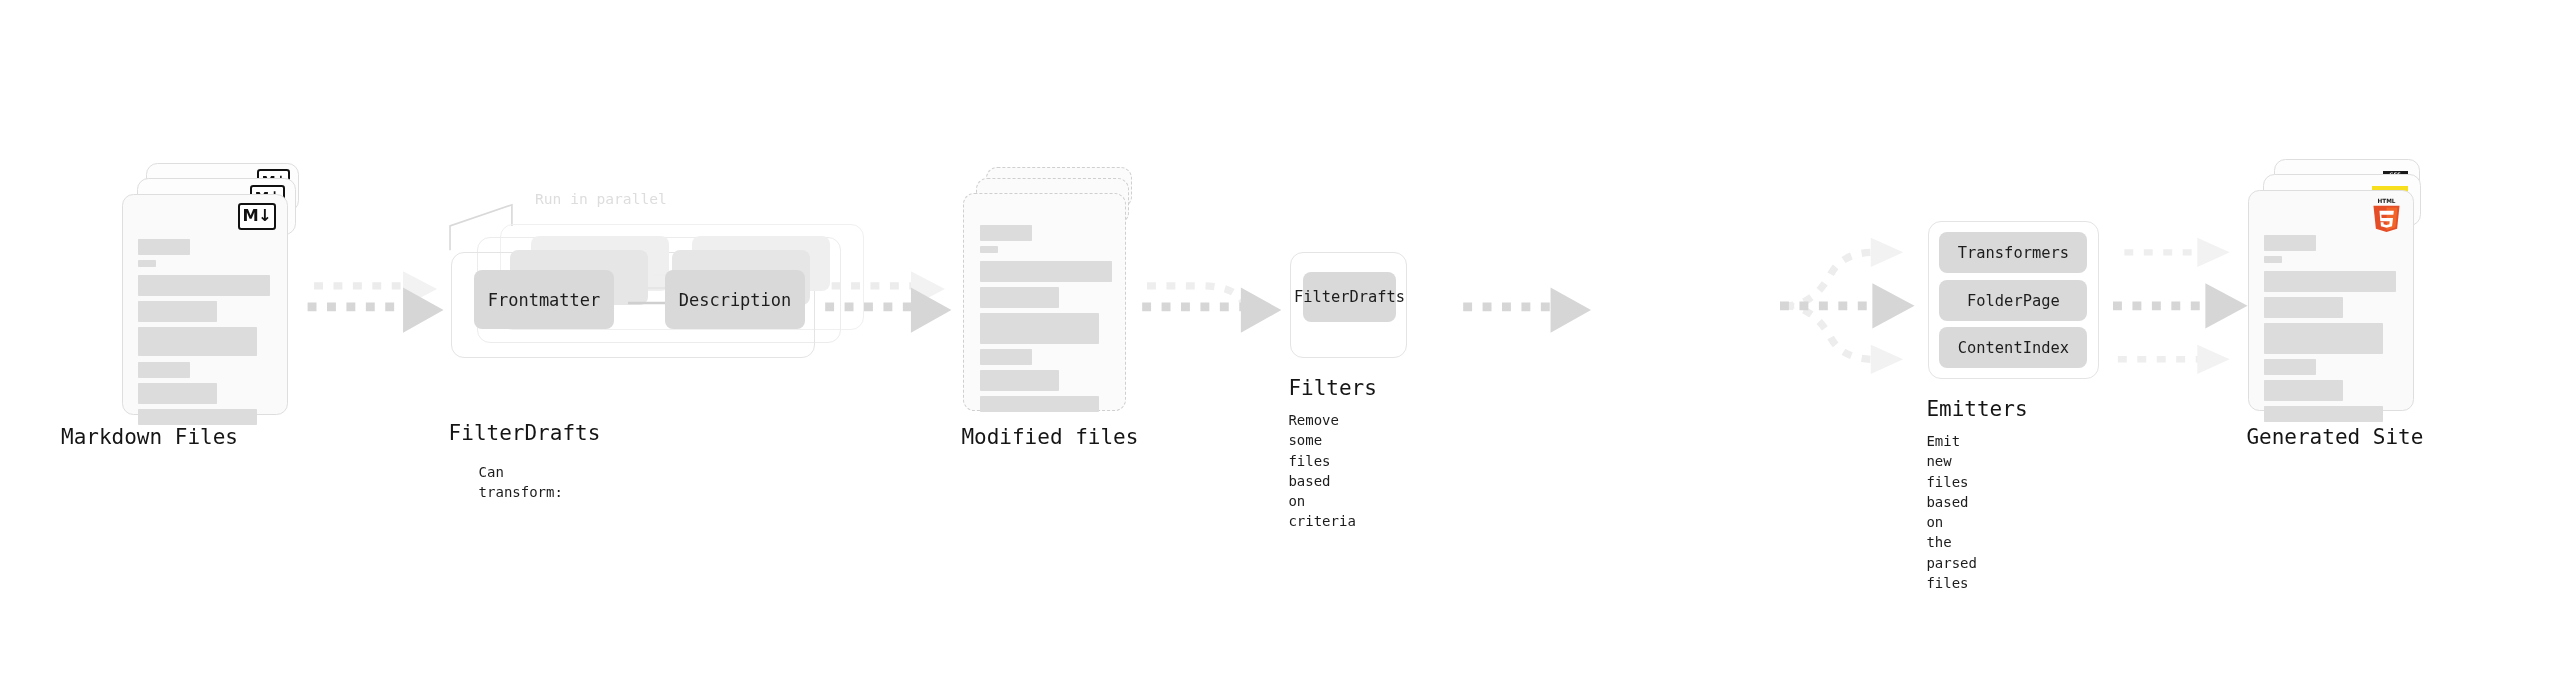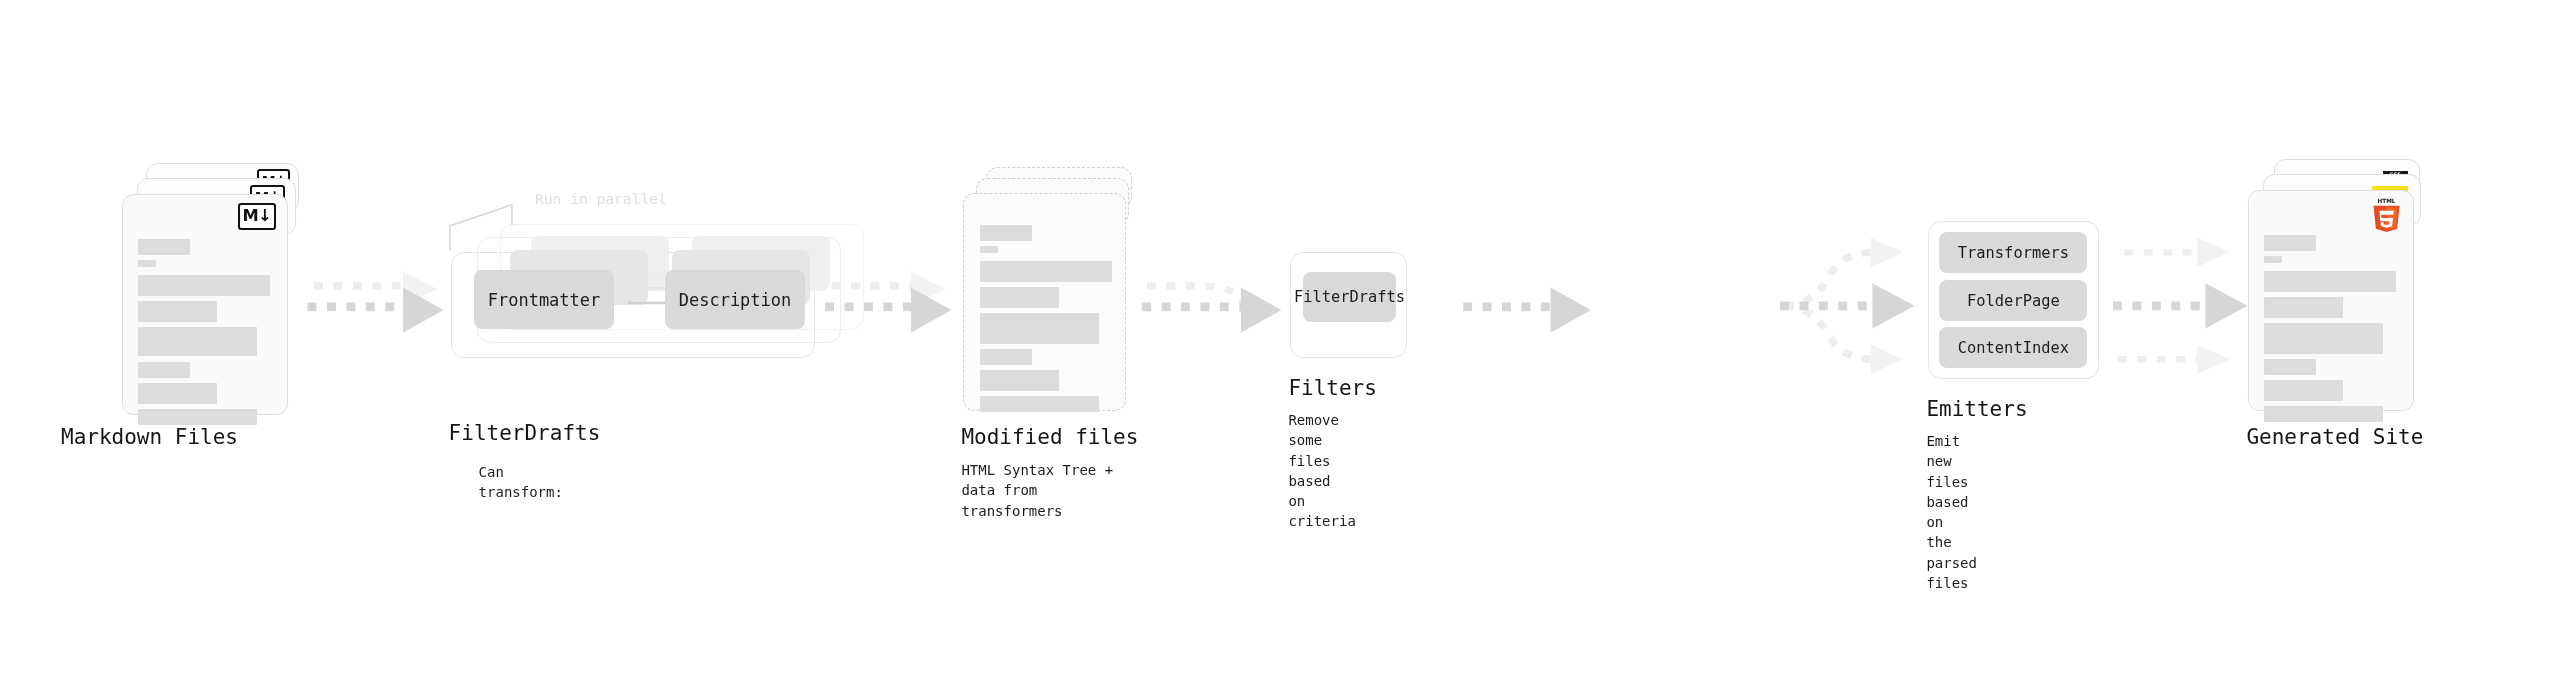--- a/index.html
+++ b/index.html
@@ -269,22 +269,20 @@
         <div class="skel" style="left:16.3px; top:52px;  width:18px;  height:6.5px;"></div>
         <div class="skel" style="left:16.3px; top:67px;  width:132px; height:21px;"></div>
         <div class="skel" style="left:16.3px; top:93px; width:79px;  height:21px;"></div>
         <div class="skel" style="left:16.3px; top:119px; width:119px; height:31px;"></div>
         <div class="skel" style="left:16.3px; top:155px; width:52px;  height:16.3px;"></div>
         <div class="skel" style="left:16.3px; top:176px; width:79px;  height:21px;"></div>
         <div class="skel" style="left:16.3px; top:202px; width:119px; height:16.3px;"></div>
       </div>
     </div>
     <div class="title" style="left:-1.6px; top:258px;">Modified files</div>
-    <div class="subtitle" style="left:-1.6px; top:293px;">HTML Syntax Tree +
-data from transformers</div>
   </div>
 
   <div class="connector" style="left:1142px; top:268px;">
     <svg width="146" height="89" viewBox="0 0 180 110">
       <g stroke="#eeeeee" stroke-width="9" stroke-dasharray="11 13" fill="none">
         <path d="M 6 22 L 74 22 Q 118 22 128 48"></path>
       </g>
       <g stroke="#d6d6d6" stroke-width="11" stroke-dasharray="11 13" fill="none">
         <line x1="0" y1="48" x2="126" y2="48"></line>
       </g>

